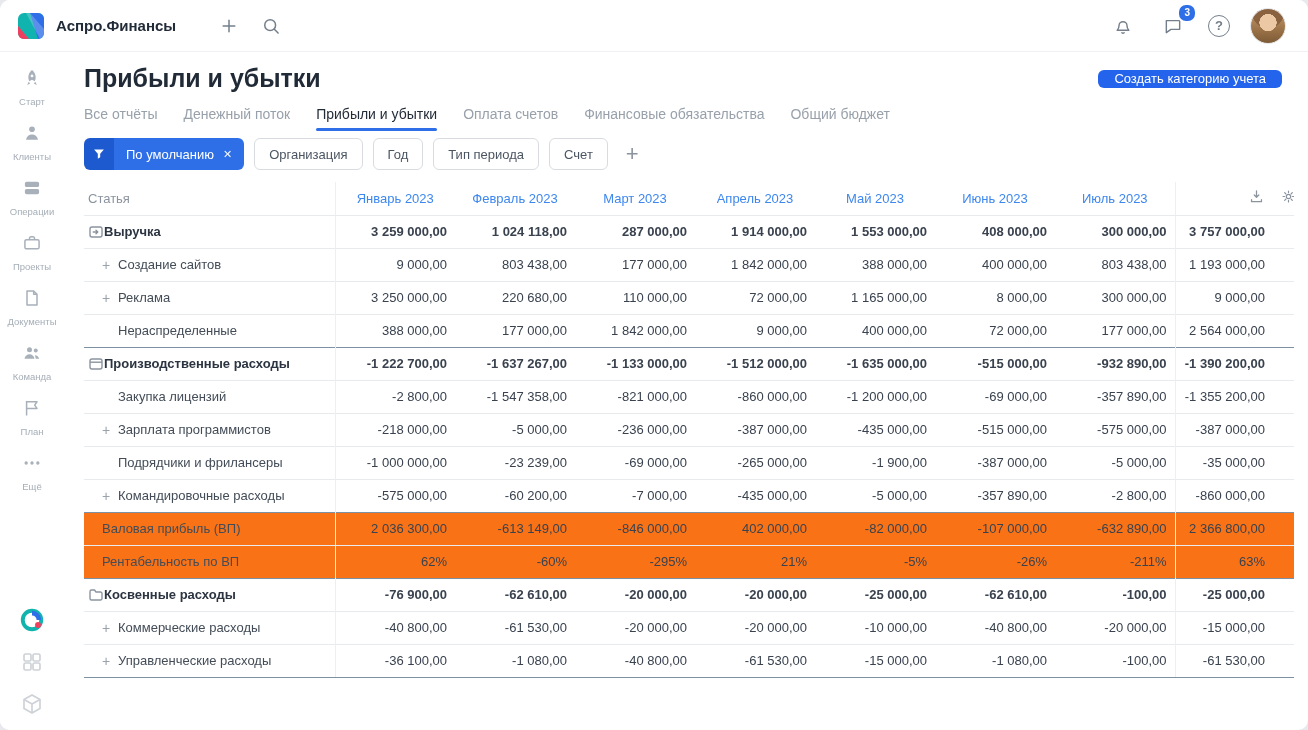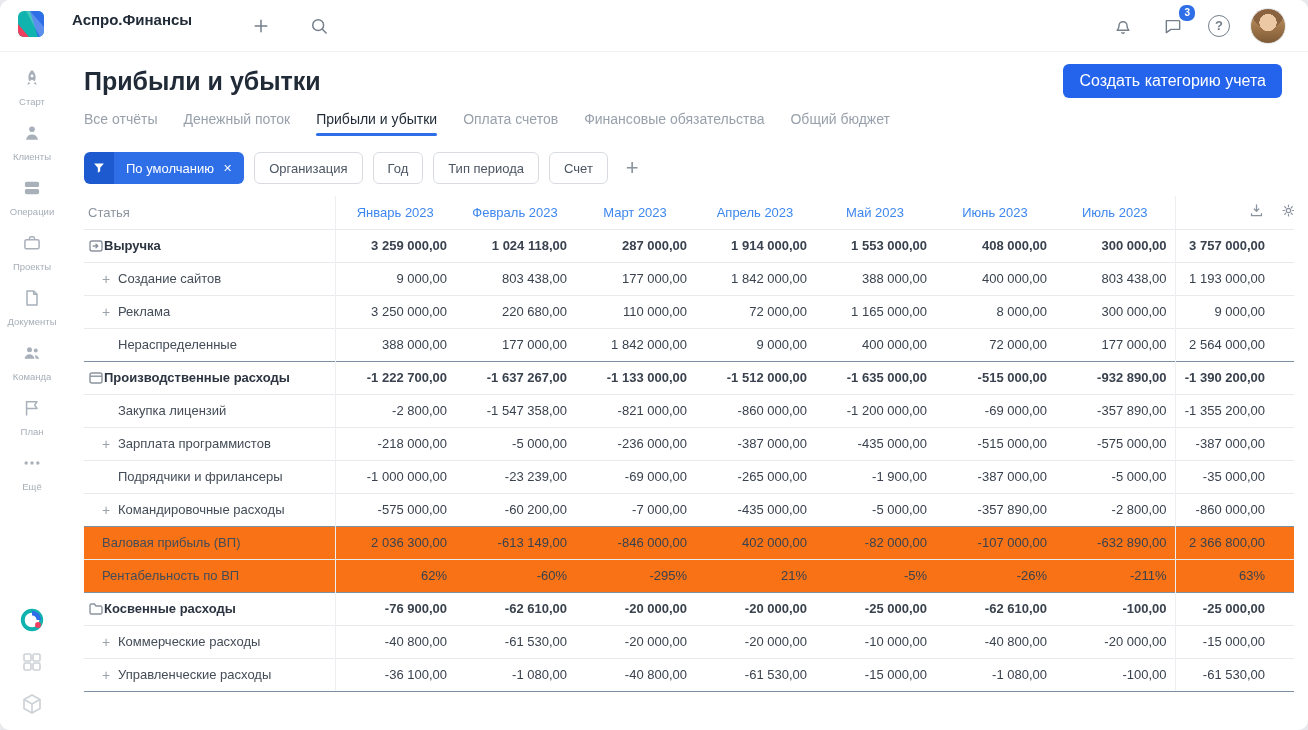--- a/index.html
+++ b/index.html
@@ -3,21 +3,21 @@
 <meta charset="utf-8">
 <style>
   *{box-sizing:border-box;margin:0;padding:0}
   html,body{width:1308px;height:730px}
   body{background:#e7e9ec;font-family:"Liberation Sans","DejaVu Sans",sans-serif;overflow:hidden}
   .page{width:1308px;height:730px;background:#fff;border-radius:10px;overflow:hidden;display:flex;flex-direction:column}
 
   
   .topbar{flex:0 0 52px;display:flex;align-items:center;justify-content:space-between;
           padding:0 22px 0 18px;border-bottom:1px solid #eef0f3;background:#fff}
-  .tb-left{display:flex;align-items:flex-start;gap:28px}
+  .tb-left{display:flex;align-items:center;gap:12px}
   .logo svg{width:26px;height:26px;display:block}
   .app-title{font-size:15px;font-weight:700;color:#222c38;margin-right:26px}
   .icon-btn{background:none;border:none;width:30px;height:30px;display:flex;align-items:center;
             justify-content:center;cursor:pointer;color:#747f8b;padding:0}
   .icon-btn svg{width:20px;height:20px}
   .tb-right{display:flex;align-items:center;gap:20px}
   .chat-wrap{position:relative}
   .badge{position:absolute;top:-8px;right:-9px;background:#2e6fe8;color:#fff;font-size:10px;
          line-height:1;font-weight:700;border-radius:9px;padding:3px 5px;border:2px solid #fff}
   .help-circle{width:22px;height:22px;border:1.7px solid #747f8b;border-radius:50%;display:flex;
@@ -34,31 +34,31 @@
   .sb-item{width:64px;display:flex;flex-direction:column;align-items:center;gap:4px;padding:8px 0;cursor:pointer}
   .sb-item svg{width:20px;height:20px}
   .sb-lb{font-size:9.5px;color:#a6aeb7}
   .sb-bottom{margin-top:auto;display:flex;flex-direction:column;align-items:center;gap:18px}
   .sb-bottom svg{width:24px;height:24px;display:block}
   .content{flex:1;min-width:0;display:flex;flex-direction:column;padding:10px 14px 0 20px}
 
   
   .page-head{display:flex;align-items:center;justify-content:space-between;padding-right:12px;margin-top:2px}
   h1{font-size:25px;font-weight:600;color:#212b37}
-  .btn-primary{background:#2463eb;color:#fff;border:none;border-radius:6px;height:34px;padding:0 16px;
-               font-size:16px;cursor:pointer;font-family:inherit}
+  .btn-primary{background:#2463eb;color:#fff;border:none;border-radius:6px;height:18px;padding:0 16px;
+               font-size:13px;cursor:pointer;font-family:inherit}
 
   
   .tabs{display:flex;gap:26px;margin-top:13px}
   .tab{font-size:14px;color:#98a1ab;padding-bottom:9px;cursor:pointer;position:relative;white-space:nowrap}
   .tab.active{color:#222c38}
   .tab.active::after{content:"";position:absolute;left:0;right:0;bottom:0;height:3px;border-radius:2px;background:#2e6fe8}
 
   
-  .filters{display:flex;align-items:center;gap:10px;margin-top:16px}
+  .filters{display:flex;align-items:center;gap:10px;margin-top:7px}
   .chip-active{display:flex;align-items:stretch;height:32px;border-radius:6px;overflow:hidden;cursor:pointer}
   .seg-ic{background:#1d59cf;width:30px;display:flex;align-items:center;justify-content:center}
   .seg-ic svg{width:14px;height:14px}
   .seg-tx{background:#2e6fe8;color:#fff;display:flex;align-items:center;gap:9px;padding:0 12px;font-size:13px}
   .chip-close{font-size:11px;opacity:.95;cursor:pointer}
   .chip{height:32px;border:1px solid #d8dce1;border-radius:6px;background:#fff;color:#4b5562;font-size:13px;
         padding:0 14px;display:flex;align-items:center;cursor:pointer;font-family:Liberation Sans, sans-serif}
   .add-filter{border:none;background:none;color:#8b949e;font-size:22px;line-height:1;cursor:pointer;margin-left:4px;padding:0 4px}
 
   

